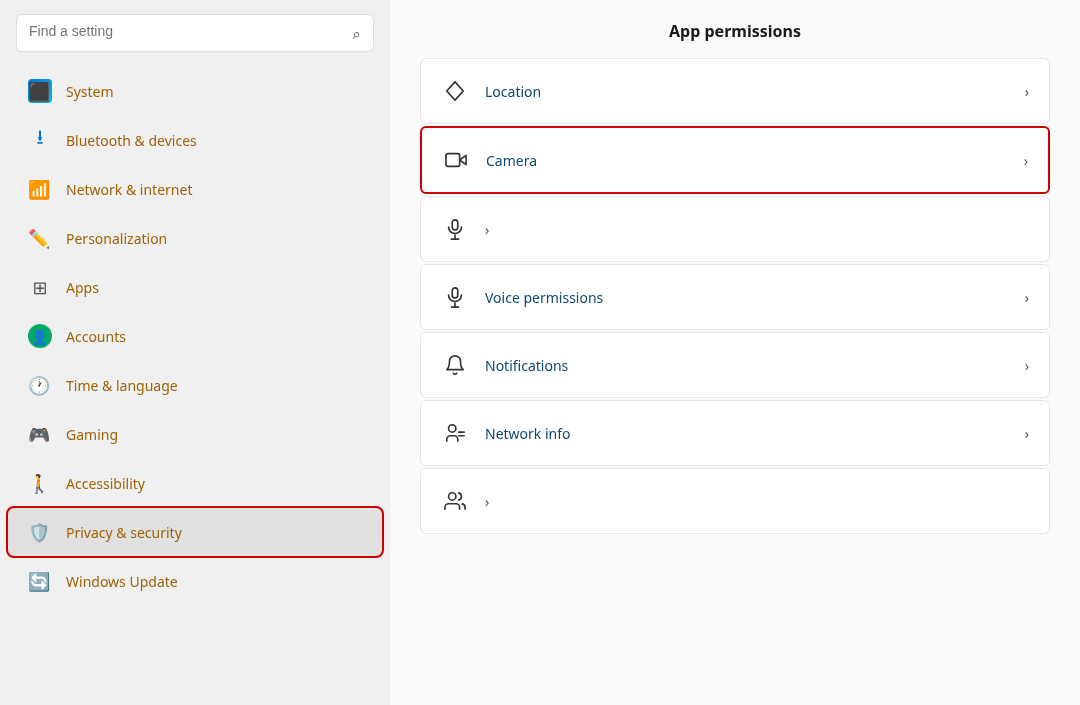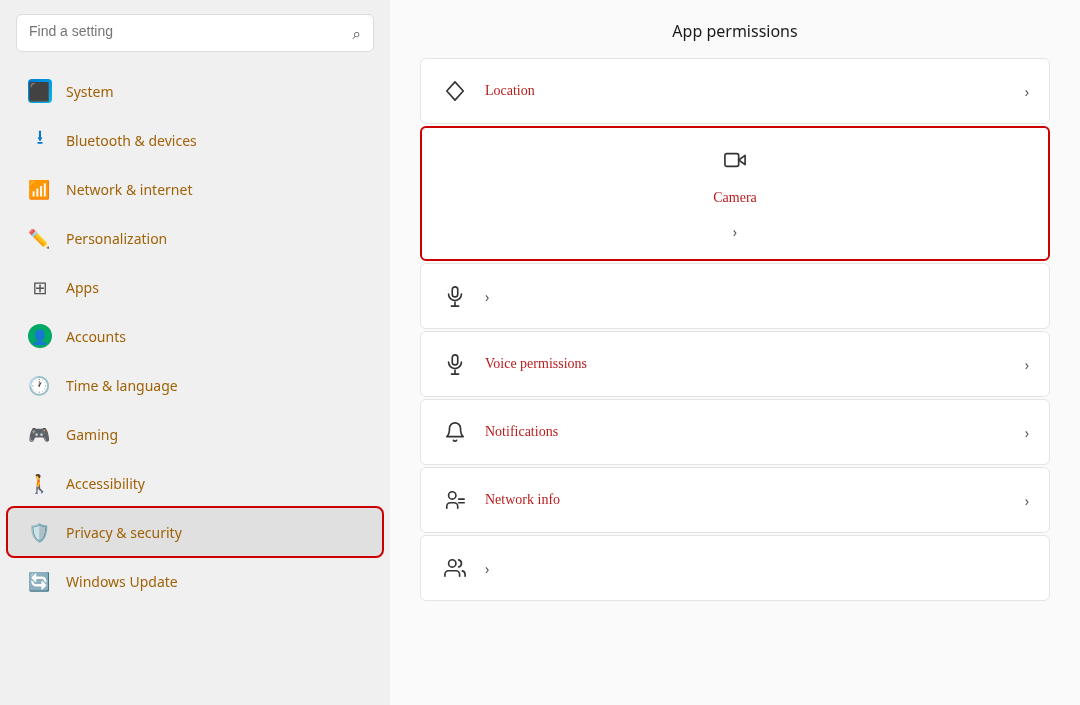--- a/index.html
+++ b/index.html
@@ -93,21 +93,21 @@
     .main-content {
       flex: 1;
       background: #fafafa;
       padding: 20px 30px;
       overflow-y: auto;
       height: 100%;
     }
 
     .section-title {
       font-size: 16px;
-      font-weight: 400;
+      font-weight: 700;
       color: #1a1a1a;
       margin-bottom: 16px;
       text-align: center;
     }
 
     .permissions-list {
       list-style: none;
       display: flex;
       flex-direction: column;
       gap: 2px;
@@ -121,38 +121,36 @@
       background: #fff;
       border: 1px solid #e5e5e5;
       border-radius: 6px;
       cursor: pointer;
       transition: background 0.1s;
     }
 
     .permission-item.highlighted {
       border: 2px solid #c00;
       background: #fff;
-      flex-direction: column;
     }
 
     .permission-icon {
       width: 28px;
       height: 28px;
       display: flex;
       align-items: center;
       justify-content: center;
       font-size: 20px;
       color: #333;
     }
 
     .permission-label {
       flex: 1;
       font-size: 14px;
-      color: #b91c1c;
-      font-family: Liberation Serif, serif;
+      color: #0c4a6e;
     }
 
     .chevron {
       color: #555;
       font-size: 14px;
     }
   </style>
 </head>
 <body>
 

